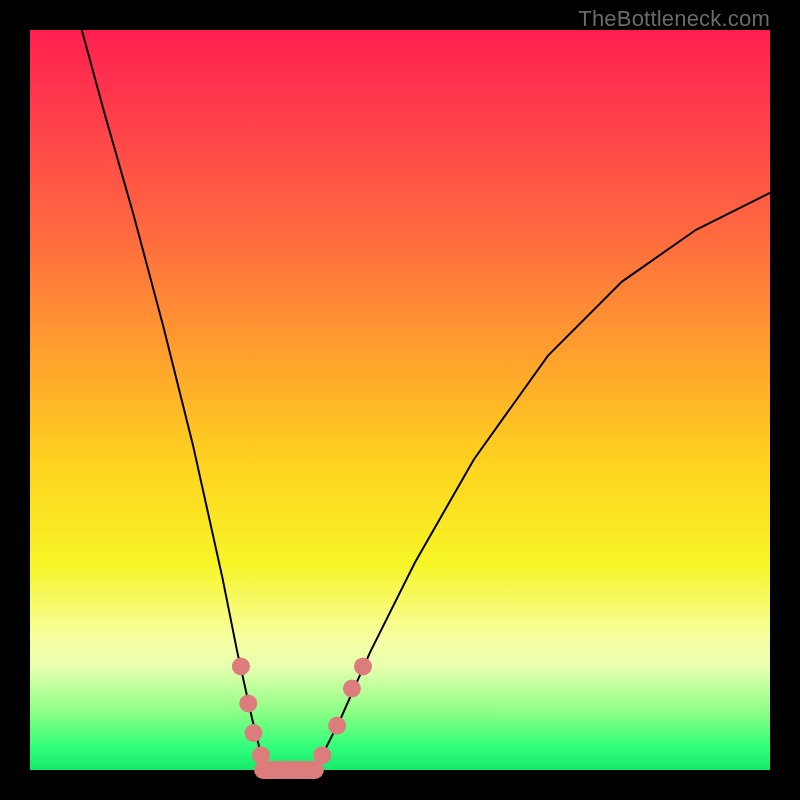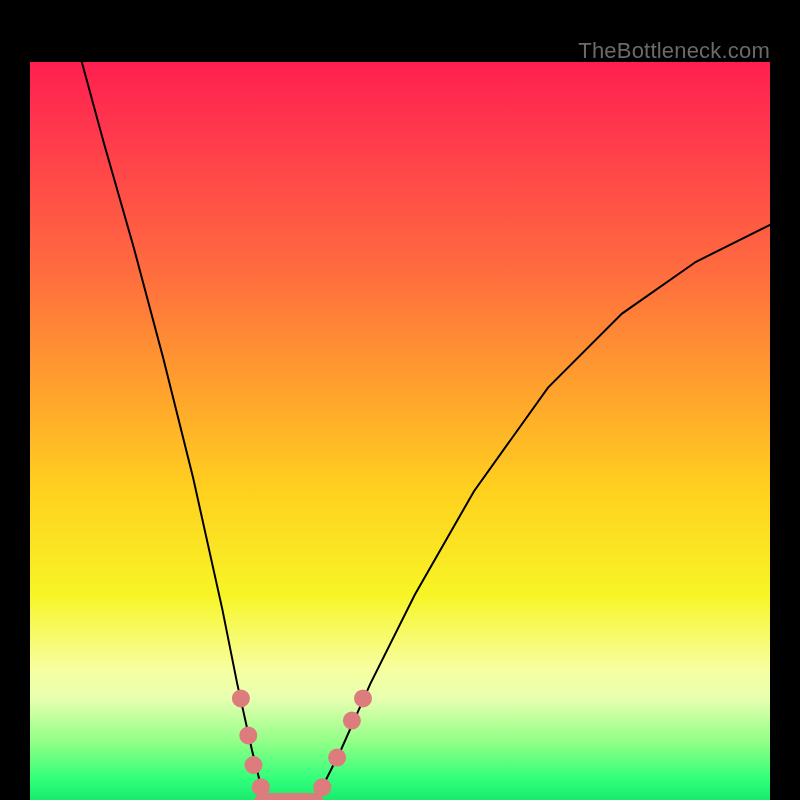--- a/index.html
+++ b/index.html
@@ -8,21 +8,20 @@
     width: 800px;
     height: 800px;
     background: #000;
     overflow: hidden;
     font-family: Arial, Helvetica, sans-serif;
   }
   .frame {
     position: absolute;
     inset: 0;
     background: #000;
-    margin-top: 32px;
   }
   .plot {
     position: absolute;
     left: 30px;
     top: 30px;
     width: 740px;
     height: 740px;
     background: linear-gradient(
       to bottom,
       #ff1f4f 0%,

